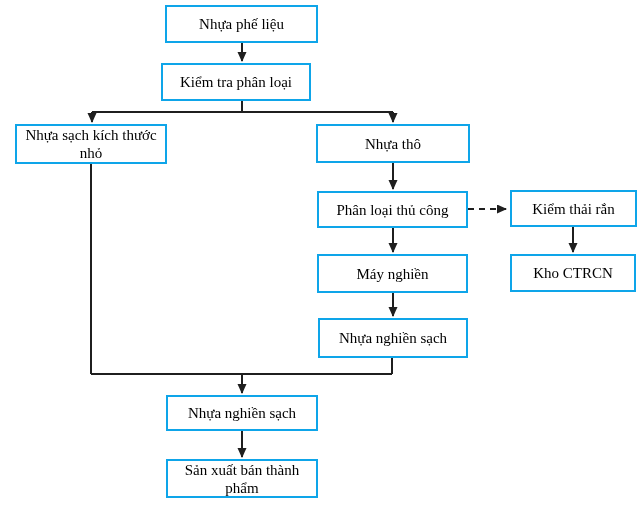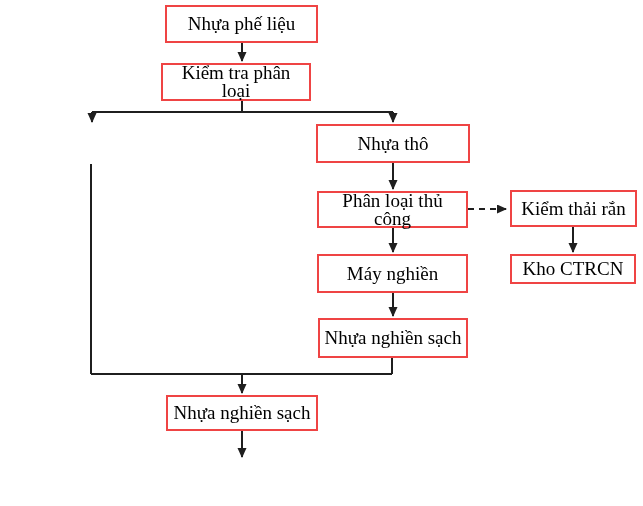--- a/index.html
+++ b/index.html
@@ -15,26 +15,26 @@
   .edges {
     position: absolute;
     left: 0; top: 0;
     width: 643px; height: 506px;
     z-index: 1;
   }
   .node {
     position: absolute;
     z-index: 2;
     background: #ffffff;
-    border: 2px solid #ef4444;
+    border: 2px solid #0ea5e9;
     display: flex;
     align-items: center;
     justify-content: center;
     text-align: center;
-    font-size: 19px;
+    font-size: 15px;
     line-height: 18px;
     color: #000000;
     padding: 0 4px;
   }
 </style>
 </head>
 <body>
 
 <div class="canvas">
 
@@ -70,43 +70,49 @@
   </svg>
 
   <div class="node" style="left:165px; top:5px;   width:153px; height:38px">
     <span>Nhựa phế liệu</span>
   </div>
 
   <div class="node" style="left:161px; top:63px;  width:150px; height:38px">
     <span>Kiểm tra phân loại</span>
   </div>
 
+  <div class="node" style="left:15px;  top:124px; width:152px; height:40px">
+    <span>Nhựa sạch kích thước nhỏ</span>
+  </div>
 
   <div class="node" style="left:317px; top:191px; width:151px; height:37px">
     <span>Phân loại thủ công</span>
   </div>
 
   <div class="node" style="left:316px; top:124px; width:154px; height:39px">
     <span>Nhựa thô</span>
   </div>
 
   <div class="node" style="left:510px; top:190px; width:127px; height:37px">
     <span>Kiểm thải rắn</span>
   </div>
 
   <div class="node" style="left:317px; top:254px; width:151px; height:39px">
     <span>Máy nghiền</span>
   </div>
 
-  <div class="node" style="left:510px; top:254px; width:126px; height:30px">
+  <div class="node" style="left:510px; top:254px; width:126px; height:38px">
     <span>Kho CTRCN</span>
   </div>
 
   <div class="node" style="left:318px; top:318px; width:150px; height:40px">
     <span>Nhựa nghiền sạch</span>
   </div>
 
   <div class="node" style="left:166px; top:395px; width:152px; height:36px">
     <span>Nhựa nghiền sạch</span>
   </div>
 
+  <div class="node" style="left:166px; top:459px; width:152px; height:39px">
+    <span>Sản xuất bán thành phẩm</span>
+  </div>
 
 </div>
 
 </body></html>

